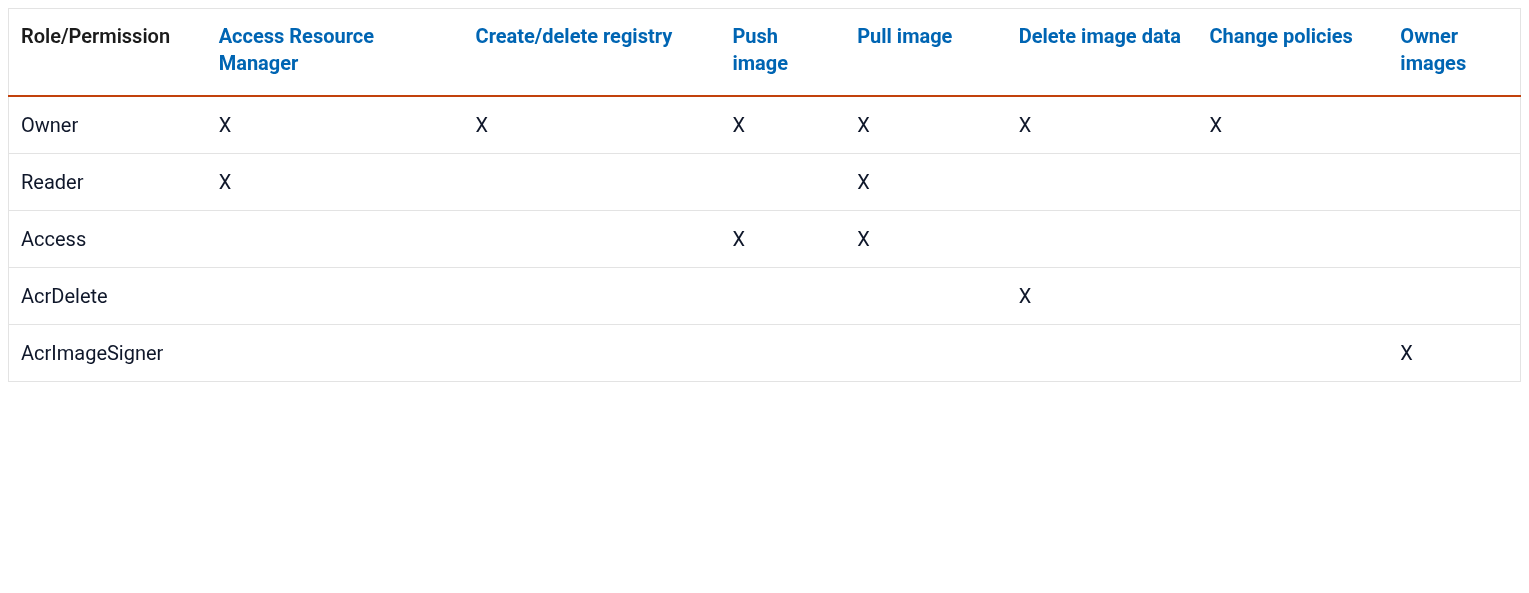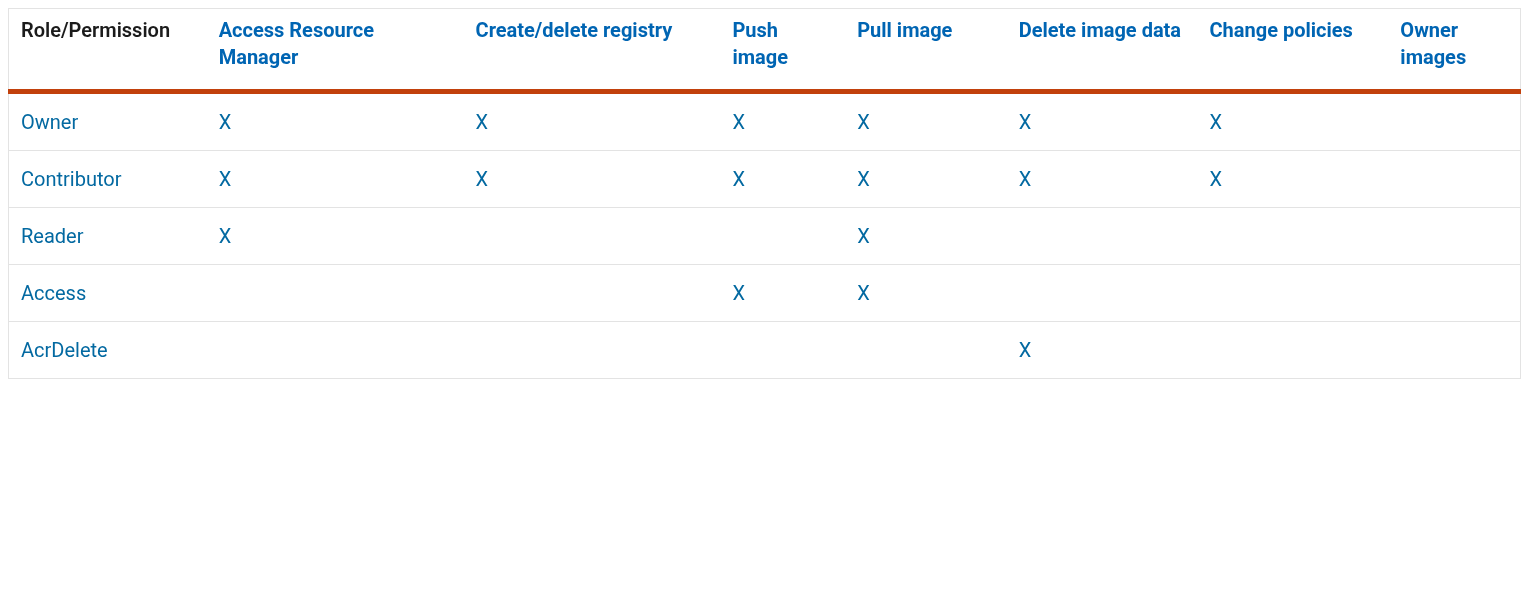--- a/index.html
+++ b/index.html
@@ -15,43 +15,43 @@
       padding: 8px;
     }
     table {
       width: 100%;
       border-collapse: collapse;
       table-layout: fixed;
     }
     thead th {
       text-align: left;
       font-weight: 600;
-      padding: 8px 12px 18px 12px;
+      padding: 14px 12px 18px 12px;
       vertical-align: top;
       border-top: 1px solid #e3e3e3;
-      border-bottom: 5px solid #c2410c;
+      border-bottom: 2px solid #c2410c;
       line-height: 1.35;
     }
     thead th:first-child {
       border-left: 1px solid #e3e3e3;
       color: #1b1b1b;
     }
     thead th:last-child {
       border-right: 1px solid #e3e3e3;
     }
     thead th a {
       color: #0065b3;
       text-decoration: none;
       font-weight: 700;
     }
     tbody td {
       padding: 16px 12px;
       border-bottom: 1px solid #e3e3e3;
       vertical-align: middle;
-      color: #0369a1;
+      color: #0f172a;
       margin-left: 7px;
     }
     tbody td:first-child {
       border-left: 1px solid #e3e3e3;
     }
     tbody td:last-child {
       border-right: 1px solid #e3e3e3;
     }
     
     col.c1 { width: 13.5%; }
@@ -94,30 +94,20 @@
         <td>Owner</td>
         <td>X</td>
         <td>X</td>
         <td>X</td>
         <td>X</td>
         <td>X</td>
         <td>X</td>
         <td></td>
       </tr>
       <tr>
-        <td>Contributor</td>
-        <td>X</td>
-        <td>X</td>
-        <td>X</td>
-        <td>X</td>
-        <td>X</td>
-        <td>X</td>
-        <td></td>
-      </tr>
-      <tr>
         <td>Reader</td>
         <td>X</td>
         <td></td>
         <td></td>
         <td>X</td>
         <td></td>
         <td></td>
         <td></td>
       </tr>
       <tr>
@@ -133,14 +123,24 @@
       <tr>
         <td>AcrDelete</td>
         <td></td>
         <td></td>
         <td></td>
         <td></td>
         <td>X</td>
         <td></td>
         <td></td>
       </tr>
+      <tr>
+        <td>AcrImageSigner</td>
+        <td></td>
+        <td></td>
+        <td></td>
+        <td></td>
+        <td></td>
+        <td></td>
+        <td>X</td>
+      </tr>
     </tbody>
 </table>
 
 </body></html>

